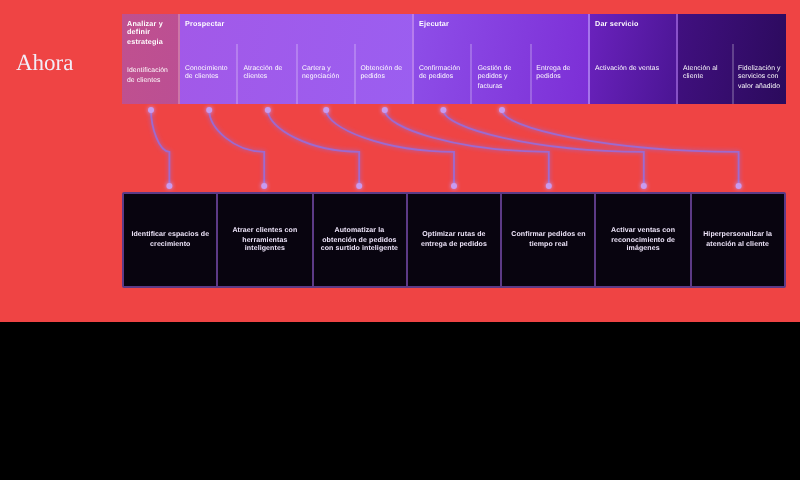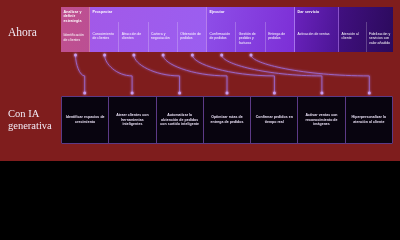--- a/index.html
+++ b/index.html
@@ -2,21 +2,21 @@
 <html><head>
 <meta charset="utf-8">
 <style>
   * { box-sizing: border-box; margin: 0; padding: 0; }
   html, body {
     width: 400px; height: 161px;
     background: #000000;
     overflow: hidden;
     font-family: "Liberation Sans", sans-serif;
   }
-  .slide { position: relative; width: 400px; height: 161px; background: #7f1d1d; padding-left: 23px; }
+  .slide { position: relative; width: 400px; height: 161px; background: #ef4444; padding-left: 23px; }
 
   
   .rail-label {
     position: absolute;
     left: 8px;
     width: 52px;
     color: #f2ecf7;
     font-family: "Liberation Serif", serif;
     line-height: 1.15;
   }
@@ -110,21 +110,20 @@
     letter-spacing: .05px;
   }
 </style>
 </head>
 <body>
 
 <div class="slide">
 
   <div class="rail-label" id="label-ahora">Ahora</div>
 
-  <div class="rail-label" id="label-conia"><span>Con IA</span><br><span>generativa</span></div>
 
   <div class="band" id="band">
       <div class="phase bg0" style="width: 29px;">
         <div class="phase-title">Analizar y definir estrategia</div>
         <div class="phase-steps">
           <div class="step">
             <div class="step-label">Identificación de clientes</div>
           </div>
         </div>
       </div>

